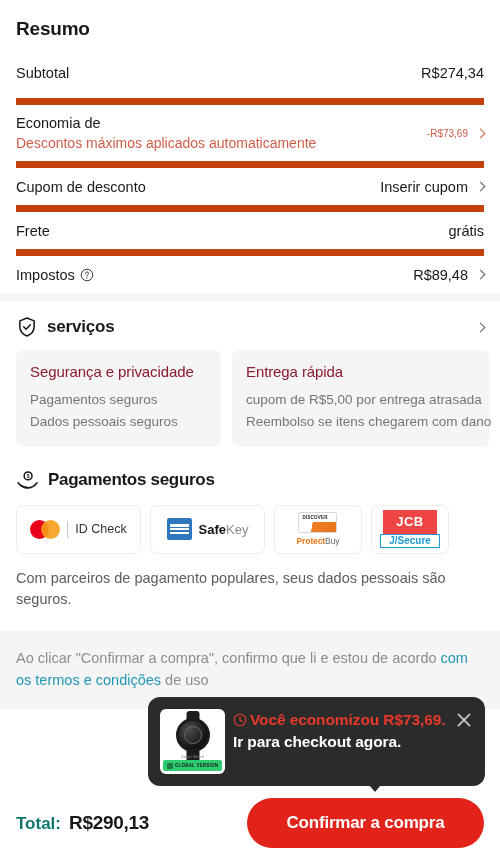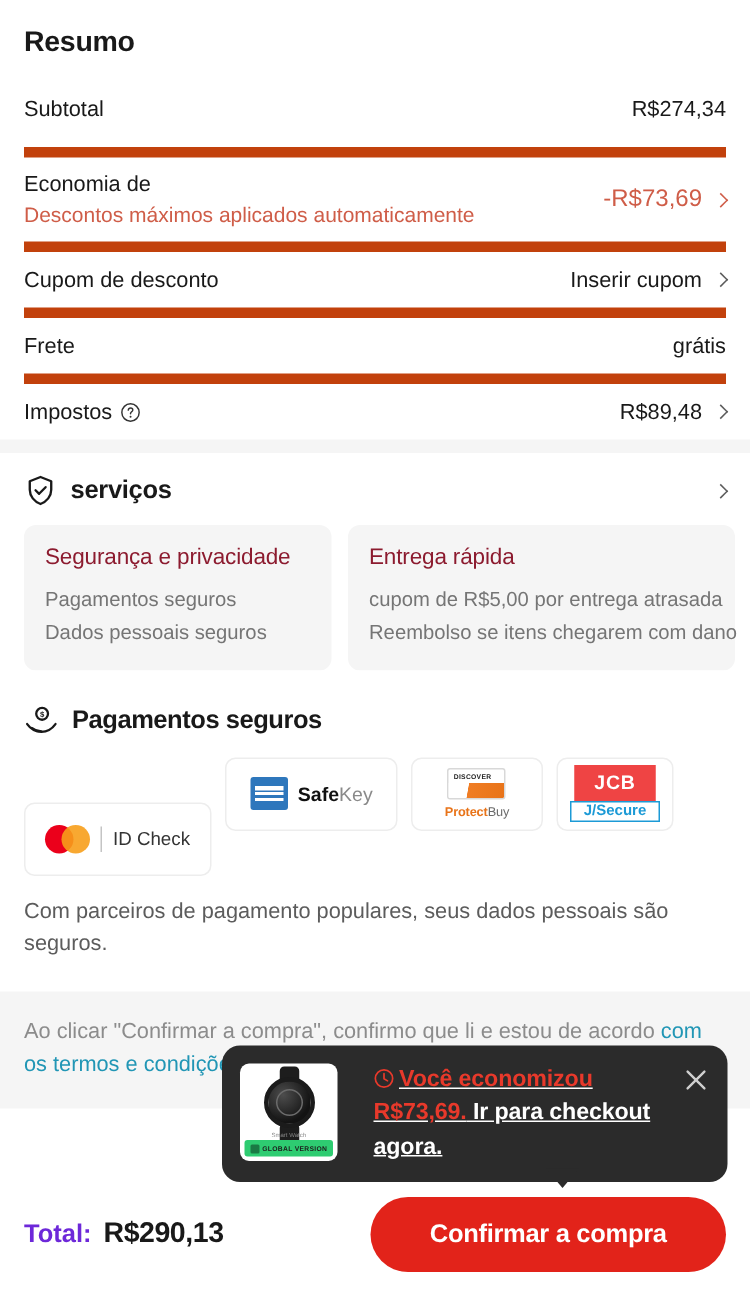--- a/index.html
+++ b/index.html
@@ -24,21 +24,21 @@
     padding: 10px 0;
   }
   .row.first { border-top: none; padding-top: 4px; }
   .row-left { display: flex; align-items: center; gap: 5px; flex: 1 1 auto; min-width: 0; }
   .row-label { font-size: 14.5px; color: #191919; }
   .row-value { font-size: 14.5px; color: #191919; white-space: nowrap; }
   .row-right { display: flex; align-items: center; gap: 9px; }
 
   .stack { display: flex; flex-direction: column; gap: 4px; }
   .sub-note { font-size: 14px; color: #cf5d48; }
-  .discount-value { font-size: 16px; color: #cf5d48; white-space: nowrap; }
+  .discount-value { font-size: 10px; color: #cf5d48; white-space: nowrap; }
 
   .chev {
     display: inline-block; width: 7px; height: 7px;
     border-right: 1.4px solid #8c8c8c; border-top: 1.4px solid #8c8c8c;
     transform: rotate(45deg); flex: none;
   }
   .chev.red { border-color: #cf5d48; }
   .chev.dark { border-color: #5c5c5c; }
 
   .info-icon {
@@ -79,21 +79,21 @@
   .pay-head { display: flex; align-items: center; gap: 9px; margin-bottom: 13px; }
   .pay-title { font-size: 17px; font-weight: bold; color: #191919; letter-spacing: -0.3px; }
   .coin-icon { width: 23px; height: 23px; flex: none; display: block; }
 
   .logos { display: flex; gap: 9px; }
   .logo-box {
     background: #fff; border: 1px solid #ededed; border-radius: 7px;
     height: 49px; display: flex; align-items: center; justify-content: center;
     flex: none; overflow: hidden;
   }
-  .lb1 { width: 62px; } .lb2 { width: 125px; margin-top: 30px; } .lb3 { width: 115px; }
+  .lb1 { width: 62px; } .lb2 { width: 125px; } .lb3 { width: 115px; }
   .lb4 { width: 88px; } .lb5 { width: 78px; }
 
   .visa-wrap { display: flex; flex-direction: column; align-items: center; gap: 1px; }
   .visa-text { font-size: 10px; font-weight: bold; font-style: italic; color: #1a1f71; letter-spacing: -0.3px; }
   .visa-secure {
     background: #1a1f71; color: #fff; font-size: 5.5px; font-weight: bold;
     padding: 2.5px 9px; border-radius: 1px; letter-spacing: 0.3px;
   }
 
   .mc-wrap { display: flex; align-items: center; gap: 7px; }
@@ -144,33 +144,33 @@
   }
   .terms a { color: #2196b5; text-decoration: none; }
 
   
   .checkout-bar {
     position: absolute; left: 0; right: 0; bottom: 0; height: 76px;
     background: #fff; display: flex; align-items: center;
     justify-content: space-between; padding: 0 16px;
   }
   .total-wrap { display: flex; align-items: baseline; gap: 8px; }
-  .total-label { font-size: 17px; font-weight: bold; color: #6d28d9; }
+  .total-label { font-size: 17px; font-weight: bold; color: #0f766e; }
   .total-value { font-size: 19px; font-weight: bold; color: #191919; letter-spacing: -0.3px; }
   .confirm-btn {
     background: #e2231a; color: #fff; border: none; border-radius: 30px;
     height: 50px; width: 237px; font-size: 17px; font-weight: bold;
     font-family: "Liberation Sans", sans-serif; cursor: pointer; letter-spacing: -0.2px;
   }
 
   
   .tooltip {
     position: absolute; left: 148px; top: 697px; width: 337px;
     background: #2b2b2b; border-radius: 12px; padding: 12px 12px 12px 12px;
-    display: flex; gap: 24px; color: #fff; text-decoration: underline;
+    display: flex; gap: 8px; color: #fff;
   }
   .tooltip-arrow {
     position: absolute; left: 364px; top: 779px; width: 0; height: 0;
     border-left: 11px solid transparent; border-right: 11px solid transparent;
     border-top: 13px solid #2b2b2b;
   }
   .tt-thumb {
     width: 65px; height: 65px; border-radius: 6px; background: #fff;
     flex: none; position: relative; overflow: hidden;
   }

